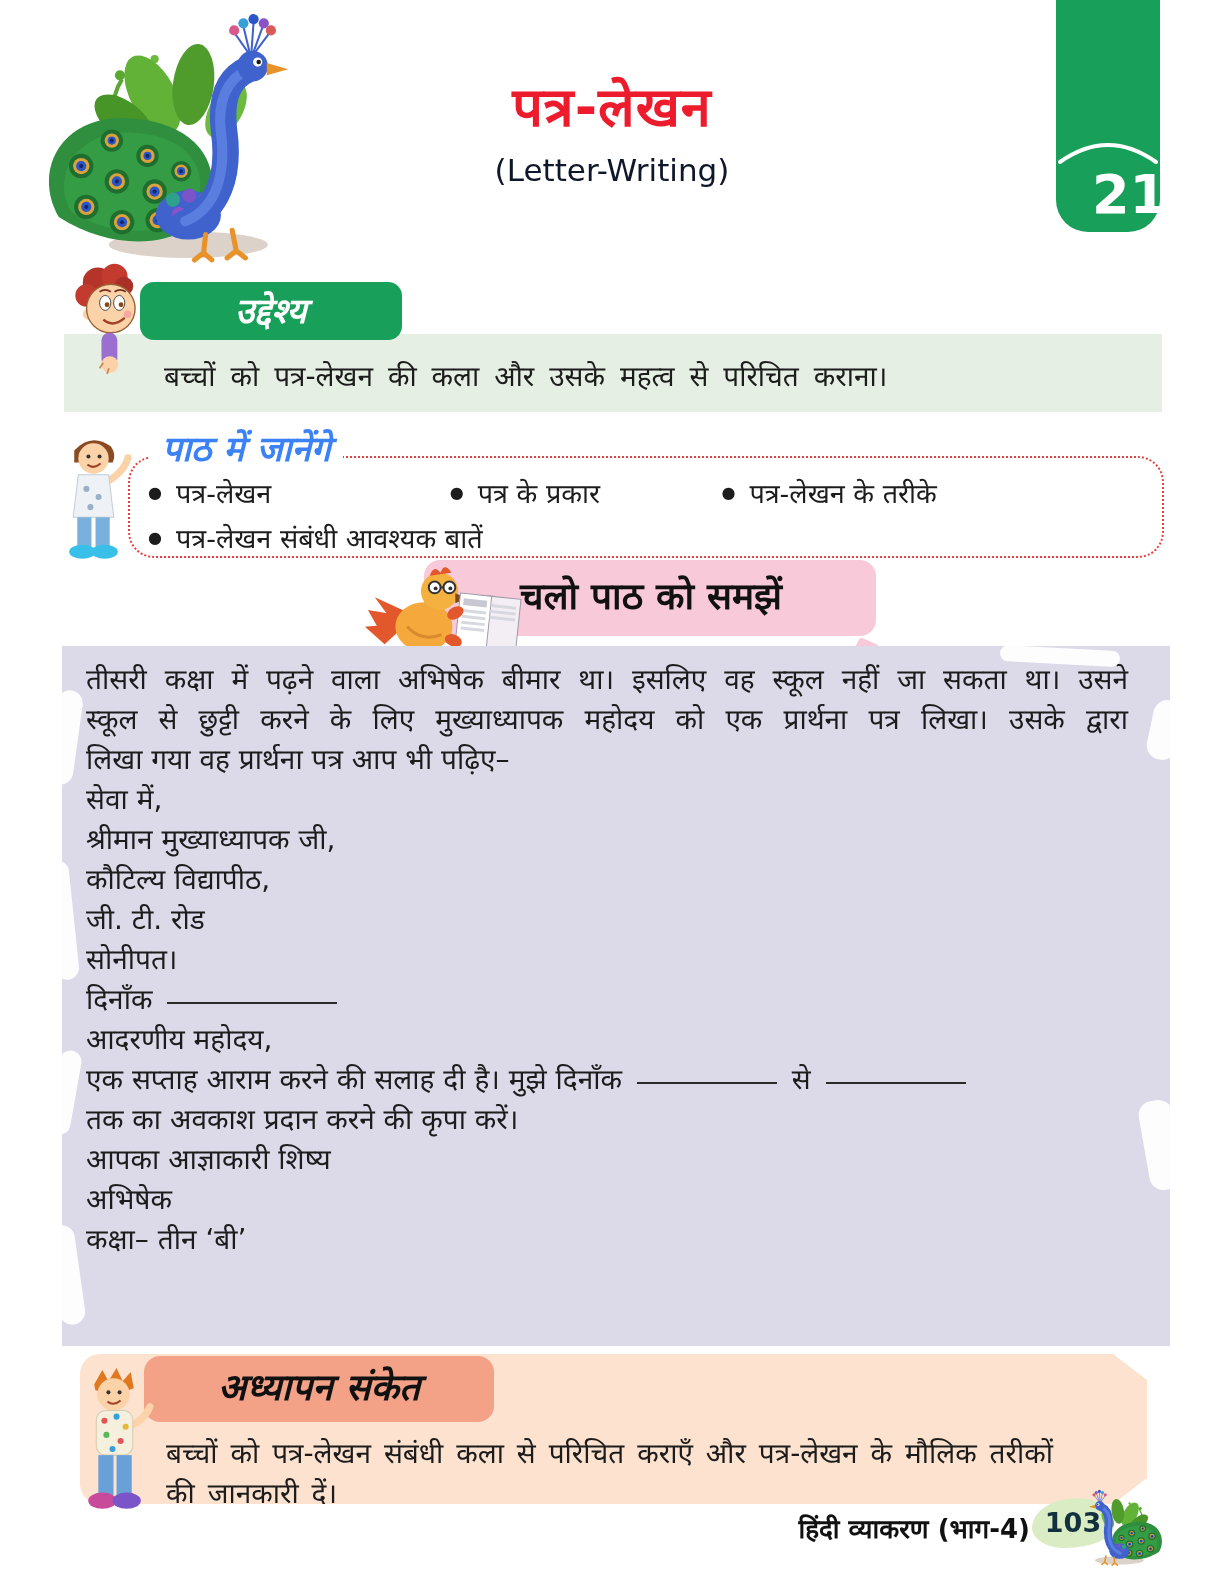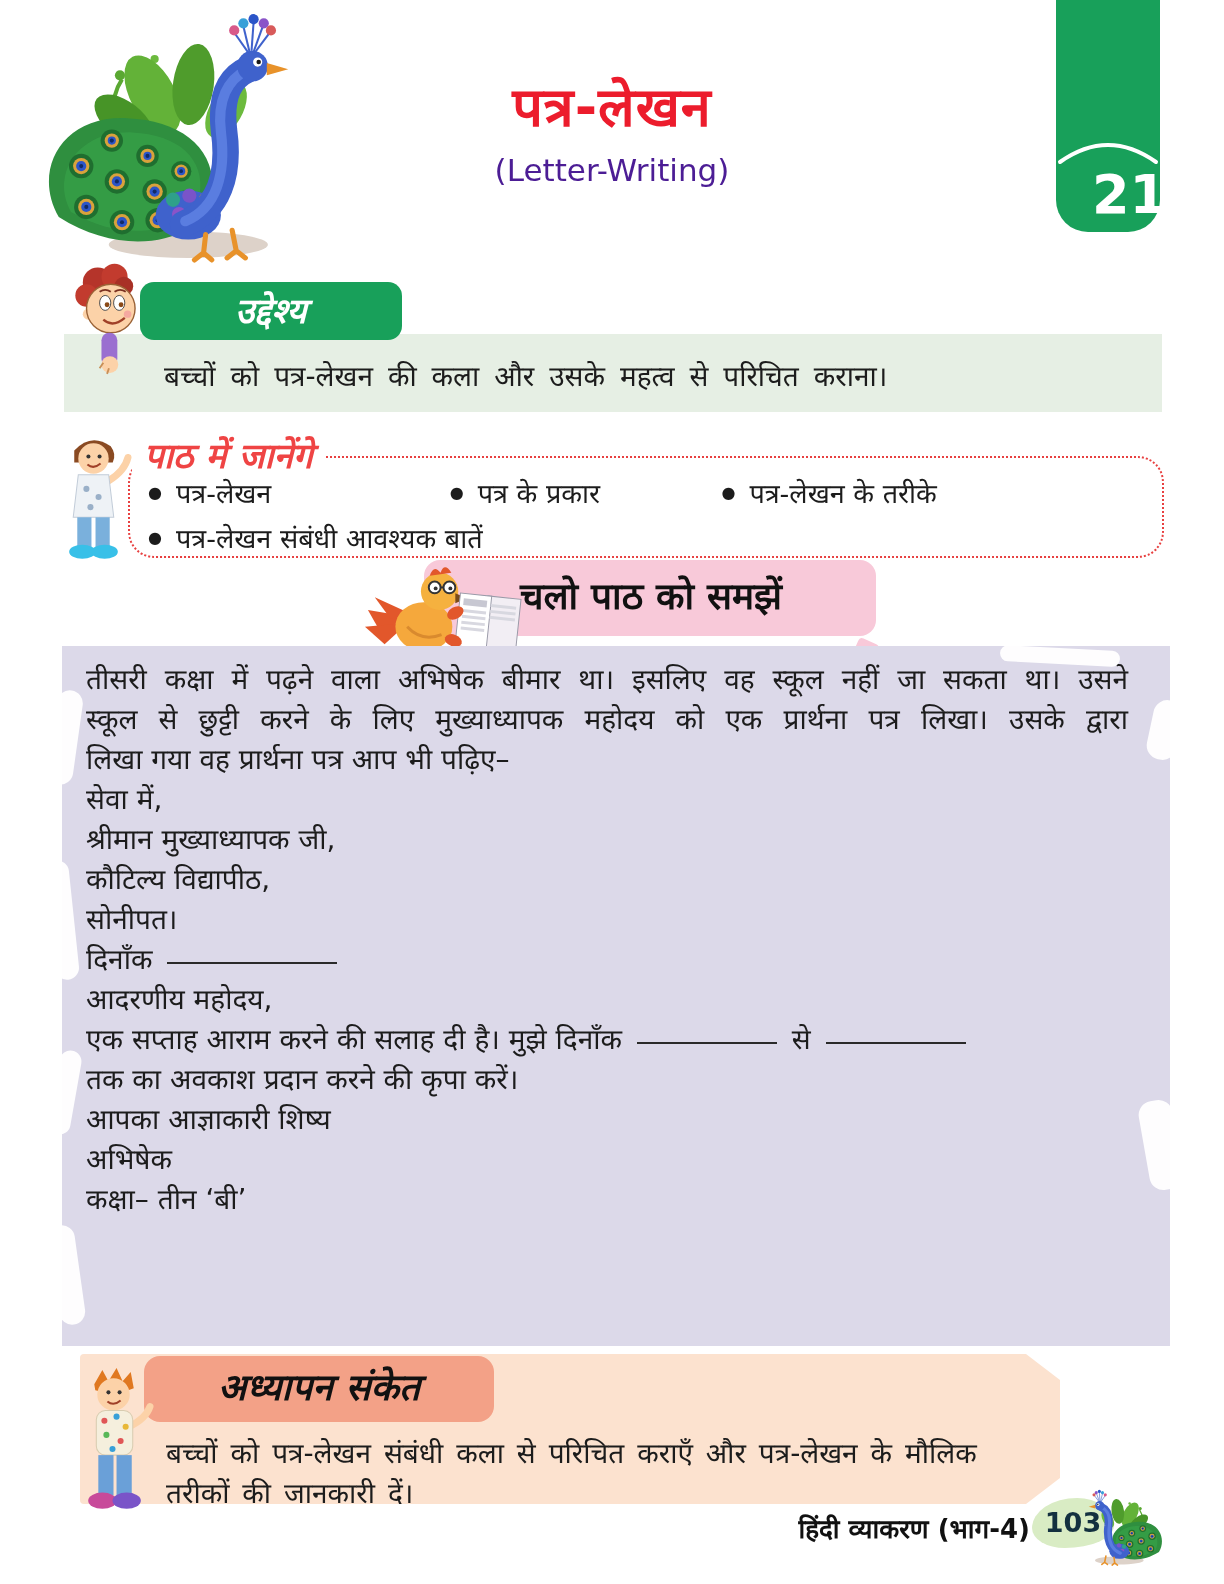--- a/index.html
+++ b/index.html
@@ -4,21 +4,21 @@
 <style>
   html,body{margin:0;padding:0;background:#ffffff;}
   .page{
     position:relative;width:1224px;height:1584px;background:#ffffff;overflow:hidden;
     font-family:"DejaVu Sans","Liberation Sans",sans-serif;color:#1c1c1c;
   }
   
   .peacock-big{position:absolute;left:28px;top:8px;width:290px;height:255px;}
   .title-block{position:absolute;left:0;right:0;top:68px;text-align:center;}
   .title-hi{font-size:54px;font-weight:bold;color:#ec1c2c;letter-spacing:1px;}
-  .title-en{font-size:31px;color:#4c1d95;margin-top:10px;}
+  .title-en{font-size:31px;color:#0f172a;margin-top:10px;}
   .chapter-band{
     position:absolute;right:64px;top:0;width:104px;height:232px;
     background:#18a05a;border-radius:0 0 32px 32px;
   }
   .chapter-band svg{position:absolute;left:0;top:122px;}
   .chapter-num{
     position:absolute;left:0;right:0;bottom:6px;text-align:center;
     color:#ffffff;font-size:54px;font-weight:bold;padding-left:36px;
   }
   
@@ -31,22 +31,22 @@
     border-radius:14px;text-align:center;line-height:58px;color:#fff;
     font-size:35px;font-weight:bold;font-style:italic;
   }
   .boy-peek{position:absolute;left:66px;top:258px;width:84px;height:130px;}
   
   .learn-box{
     position:absolute;left:128px;right:60px;top:456px;height:98px;
     border:2px dotted #e84040;border-radius:26px;background:#fff;
   }
   .learn-heading{
-    position:absolute;left:2px;top:-34px;background:#fff;padding:0 12px;
-    color:#ef4444;font-size:35px;font-weight:bold;font-style:italic;margin-top:7px;
+    position:absolute;left:20px;top:-34px;background:#fff;padding:0 12px;
+    color:#3b82f6;font-size:35px;font-weight:bold;font-style:italic;
   }
   .learn-items{display:flex;flex-wrap:wrap;padding:16px 8px 0 18px;row-gap:8px;}
   .learn-item{display:flex;align-items:center;font-size:27px;}
   .learn-item .dot{font-size:16px;margin-right:14px;line-height:1;}
   .learn-item.li0{width:30%;} .learn-item.li1{width:27%;} .learn-item.li2{width:42%;}
   .learn-item.li3{width:100%;}
   .boy-point{position:absolute;left:56px;top:430px;width:76px;height:132px;}
   
   .pink-banner{
     position:absolute;left:424px;top:560px;width:452px;height:76px;background:#f8c9d9;
@@ -63,22 +63,22 @@
     padding:14px 42px 0 24px;box-sizing:border-box;
   }
   .body-line{font-size:28px;line-height:40px;white-space:nowrap;}
   .body-line.just{white-space:normal;text-align:justify;text-align-last:justify;}
   .blank{
     display:inline-block;height:2px;background:#2a2a2a;margin:0 6px 5px 6px;vertical-align:baseline;
   }
   .streak{position:absolute;background:#ffffff;border-radius:14px;opacity:.95;}
   
   .teach-box{
-    position:absolute;left:80px;top:1354px;width:980px;height:150px;background:#fce2cf;
-    border-radius:4px;
+    position:absolute;left:80px;top:1354px;width:1067px;height:150px;background:#fce2cf;
+    border-radius:20px;
     clip-path:polygon(0 0,calc(100% - 34px) 0,100% 26px,100% calc(100% - 26px),calc(100% - 34px) 100%,0 100%);
   }
   .teach-badge{
     position:absolute;left:64px;top:2px;width:350px;height:66px;background:#f3a187;
     border-radius:16px;text-align:center;line-height:64px;
     font-size:37px;font-weight:bold;font-style:italic;color:#111;
   }
   .teach-text{
     position:absolute;left:86px;top:72px;right:80px;font-size:28px;line-height:40px;word-spacing:4px;margin-top:8px;
   }
@@ -329,20 +329,21 @@
     </g>
   </svg>
 
   <div class="lesson-body" id="lesson-body">
       <div class="body-line just"><span>तीसरी कक्षा में पढ़ने वाला अभिषेक बीमार था। इसलिए वह स्कूल नहीं जा सकता था। उसने </span></div>
       <div class="body-line just"><span>स्कूल से छुट्टी करने के लिए मुख्याध्यापक महोदय को एक प्रार्थना पत्र लिखा। उसके द्वारा </span></div>
       <div class="body-line"><span>लिखा गया वह प्रार्थना पत्र आप भी पढ़िए– </span></div>
       <div class="body-line"><span>सेवा में, </span></div>
       <div class="body-line"><span>श्रीमान मुख्याध्यापक जी, </span></div>
       <div class="body-line"><span>कौटिल्य विद्यापीठ, </span></div>
+      <div class="body-line"><span>जी. टी. रोड </span></div>
       <div class="body-line"><span>सोनीपत। </span></div>
       <div class="body-line"><span>दिनाँक </span><span class="blank" style="width: 170px;"></span></div>
       <div class="body-line"><span>आदरणीय महोदय, </span></div>
       <div class="body-line"><span>एक सप्ताह आराम करने की सलाह दी है। मुझे दिनाँक </span><span class="blank" style="width: 140px;"></span><span> से </span><span class="blank" style="width: 140px;"></span></div>
       <div class="body-line"><span>तक का अवकाश प्रदान करने की कृपा करें। </span></div>
       <div class="body-line"><span>आपका आज्ञाकारी शिष्य </span></div>
       <div class="body-line"><span>अभिषेक </span></div>
       <div class="body-line"><span>कक्षा– तीन ‘बी’ </span></div>
     </div>
 

